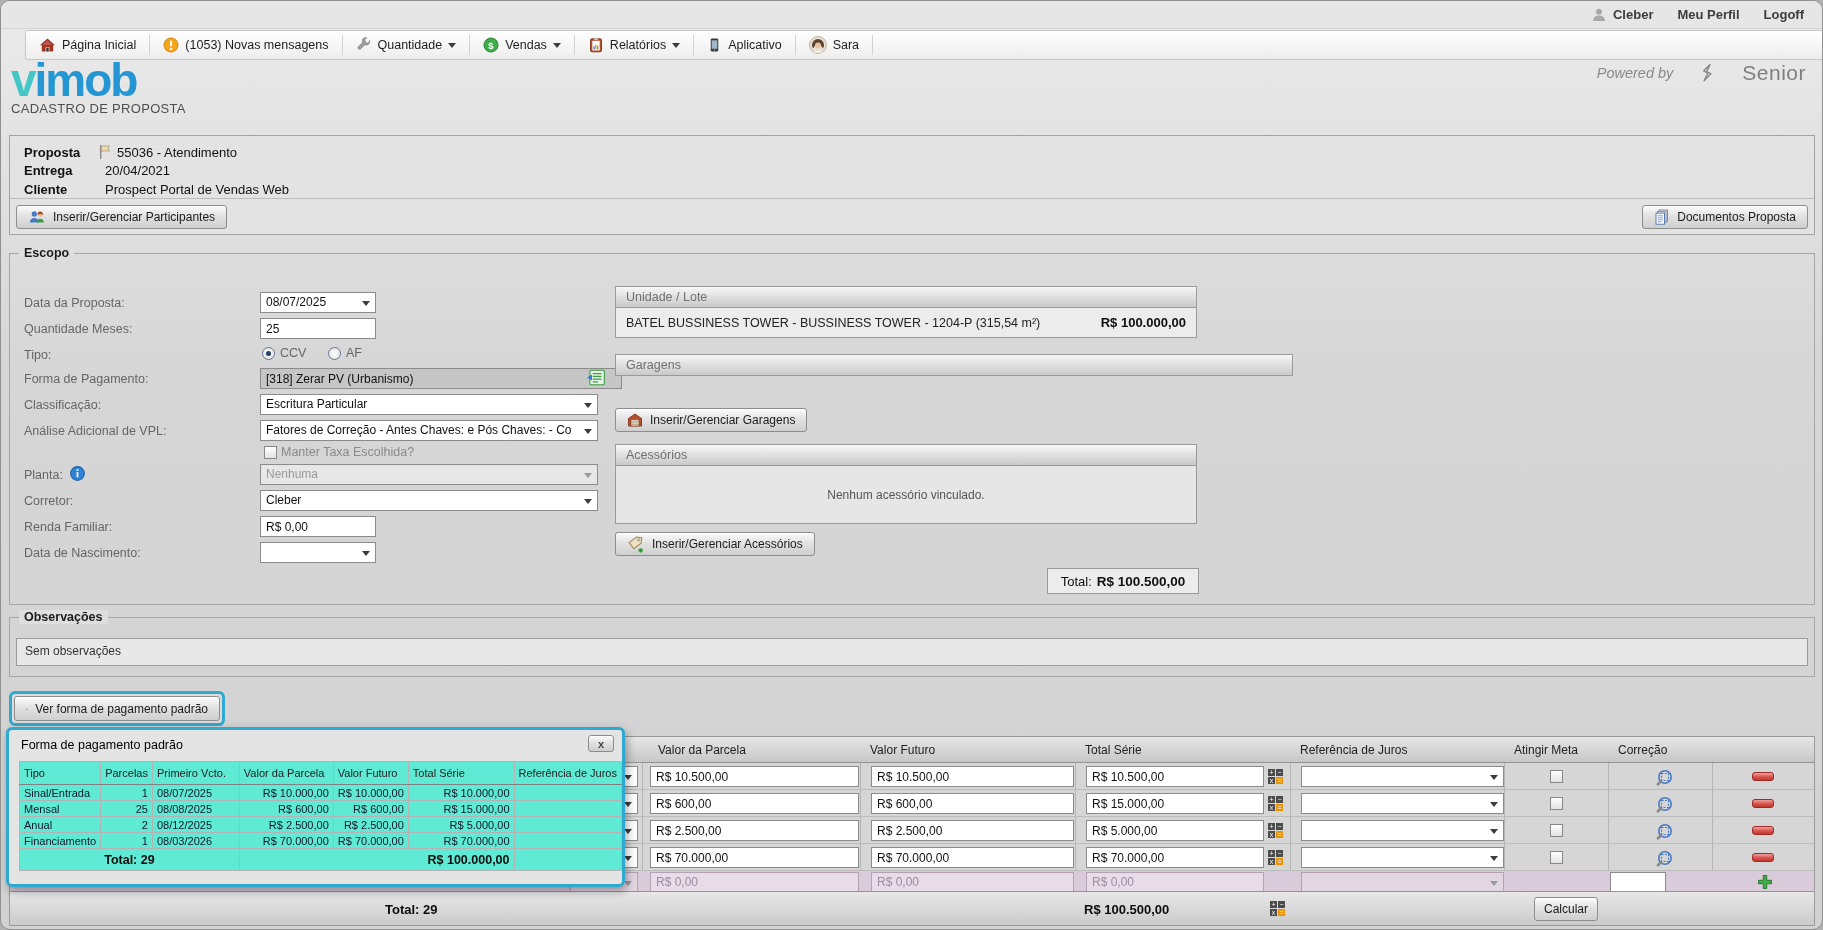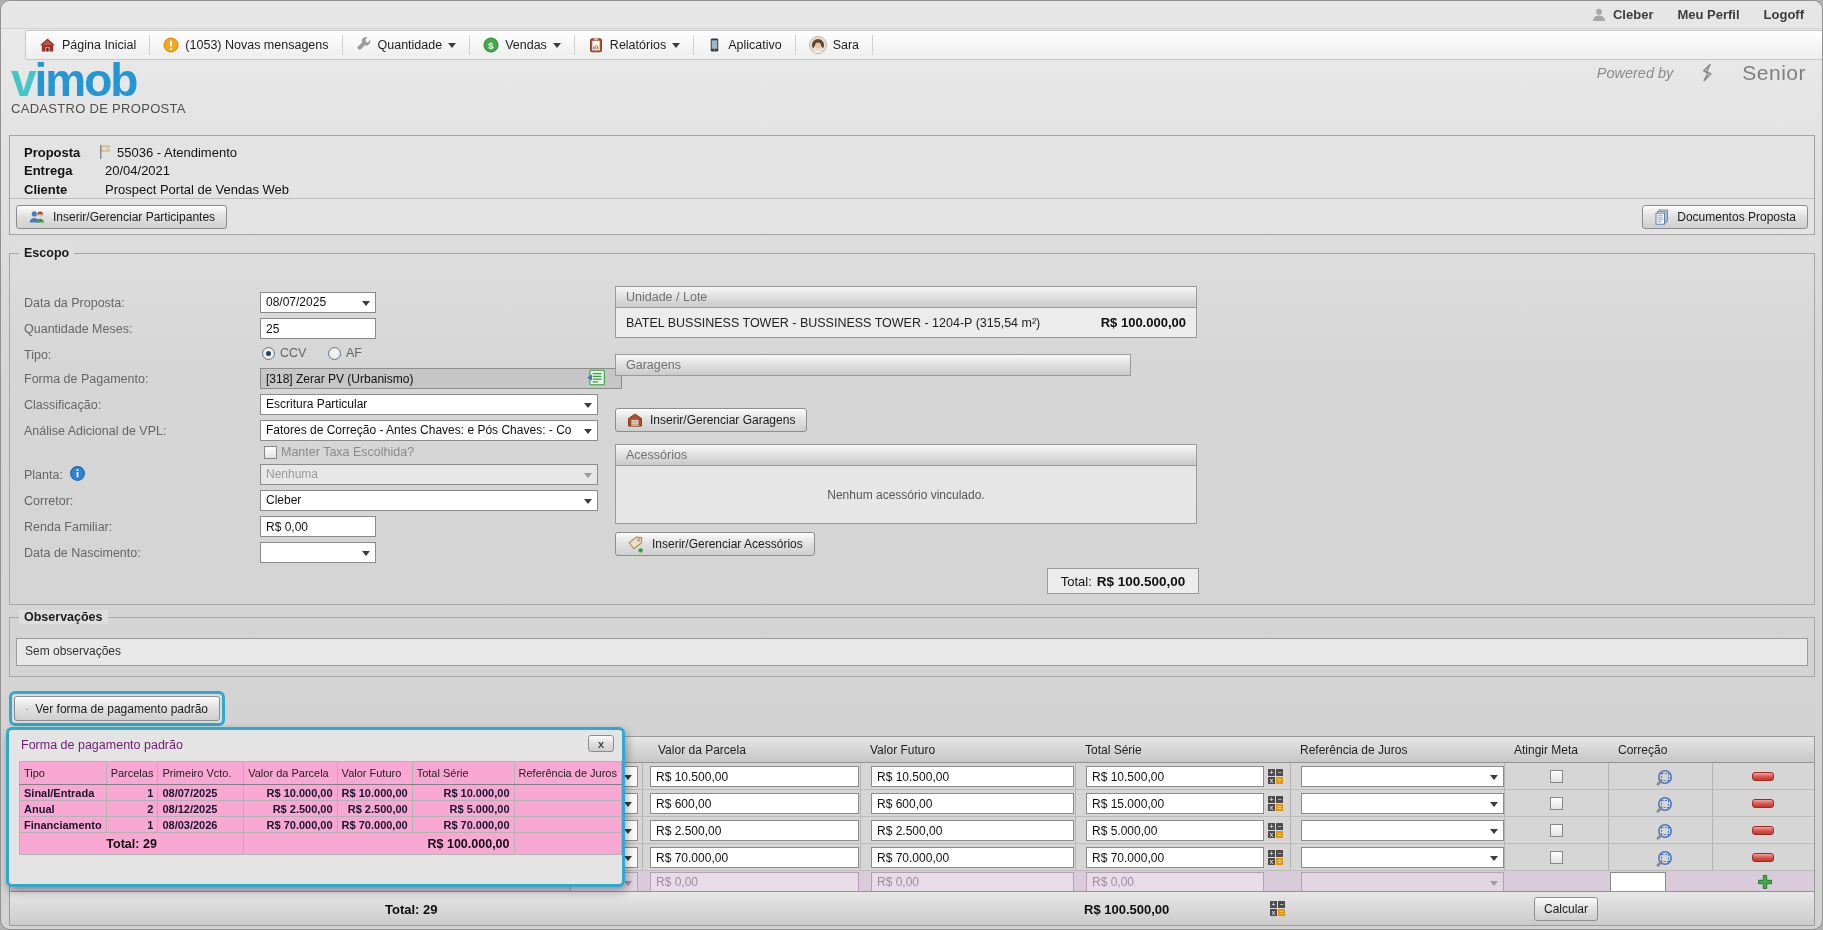--- a/index.html
+++ b/index.html
@@ -69,27 +69,27 @@
   .totalbox b { font-size:13.5px; }
 
   .obsbox { position:absolute; border:1px solid #9c9c9c; background:#e8e8e8; font-size:12px; color:#333; padding:5px 8px; }
 
   
   .hl { position:absolute; border:3px solid #2fa9cd; border-radius:6px; background:#dcdcdc; padding:2px; }
 
   
   .popup { position:absolute; left:5px; top:726px; width:619px; height:160px; border:3px solid #2fa9cd; border-radius:6px;
            background:#e4e4e4; box-shadow:2px 4px 10px rgba(0,0,0,.35); z-index:30; }
-  .popup .ptitle { position:absolute; left:12px; top:8px; font-size:12.5px; color:#701a75; }
+  .popup .ptitle { position:absolute; left:12px; top:8px; font-size:12.5px; color:#000000; }
   .popup .pclose { position:absolute; right:8px; top:5px; width:26px; height:17px; font-size:11px; font-weight:bold; color:#444;
                    display:flex; align-items:center; justify-content:center; padding:0; }
-  table.fp { position:absolute; left:10px; top:31px; border-collapse:collapse; background:#f9a8d4; table-layout:fixed; }
+  table.fp { position:absolute; left:10px; top:31px; border-collapse:collapse; background:#5eead4; table-layout:fixed; }
   table.fp th, table.fp td { border:1px solid #b3b3b3; font-size:11px; padding:1px 4px; color:#15152e; overflow:hidden; white-space:nowrap; }
   table.fp th { font-weight:normal; height:23px; text-align:left; color:#222; border-bottom:1px solid #808080; }
-  table.fp td { height:16px;font-weight:bold; }
+  table.fp td { height:16px; }
   table.fp .num { text-align:right; }
   table.fp tr.foot td { font-weight:bold; font-size:12.5px; height:22px; border-top:1px solid #808080; color:#0d0d0d; }
 
   
   .ptable { position:absolute; left:8px; top:735px; width:1806px; height:190px; border:1px solid #9a9a9a; background:#d6d6d6; z-index:1; }
   .pt-head { position:absolute; left:0; top:0; width:100%; height:26px; background:linear-gradient(#e6e6e6,#c7c7c7);
              border-bottom:1px solid #949494; }
   .pt-head span { position:absolute; top:6px; font-size:12px; color:#222; }
   .vline { position:absolute; top:0; width:1px; height:156px; background:rgba(120,120,120,.35); }
   .pt-row { position:absolute; left:0; width:100%; height:27px; border-bottom:1px solid #bcbcbc; }
@@ -319,21 +319,21 @@
     <div class="sel" style="left:250px;top:288px;width:116px;">
       <span></span><span class="caret"></span>
     </div>
 
     <div class="phead" style="left:605px;top:32px;width:582px;">Unidade / Lote</div>
     <div class="prow" style="left:605px;top:54px;width:582px;height:30px;">
       <span>BATEL BUSSINESS TOWER - BUSSINESS TOWER - 1204-P (315,54 m²)</span>
       <span class="pval">R$ 100.000,00</span>
     </div>
 
-    <div class="phead" style="left:605px;top:100px;width:516px;">Garagens</div>
+    <div class="phead" style="left:605px;top:100px;width:678px;">Garagens</div>
     <button class="btn" style="position:absolute;left:605px;top:154px;">
       <svg width="16" height="16" viewBox="0 0 16 16">
           <path d="M1.5 6.5 8 2l6.5 4.5V14h-13z" fill="#b0502f" stroke="#8a3d21"></path>
           <rect x="4" y="7.5" width="8" height="6.5" fill="#eae6dc" stroke="#8a3d21" stroke-width=".6"></rect>
           <path d="M4 9.2h8M4 10.9h8M4 12.6h8" stroke="#a98f6a" stroke-width=".8"></path>
         </svg>
       <span>Inserir/Gerenciar Garagens</span>
     </button>
 
     <div class="phead" style="left:605px;top:190px;width:582px;">Acessórios</div>
@@ -548,20 +548,29 @@
       <tr>
         <td>Sinal/Entrada</td>
         <td class="num">1</td>
         <td>08/07/2025</td>
         <td class="num">R$ 10.000,00</td>
         <td class="num">R$ 10.000,00</td>
         <td class="num">R$ 10.000,00</td>
         <td></td>
       </tr>
       <tr>
+        <td>Mensal</td>
+        <td class="num">25</td>
+        <td>08/08/2025</td>
+        <td class="num">R$ 600,00</td>
+        <td class="num">R$ 600,00</td>
+        <td class="num">R$ 15.000,00</td>
+        <td></td>
+      </tr>
+      <tr>
         <td>Anual</td>
         <td class="num">2</td>
         <td>08/12/2025</td>
         <td class="num">R$ 2.500,00</td>
         <td class="num">R$ 2.500,00</td>
         <td class="num">R$ 5.000,00</td>
         <td></td>
       </tr>
       <tr>
         <td>Financiamento</td>

